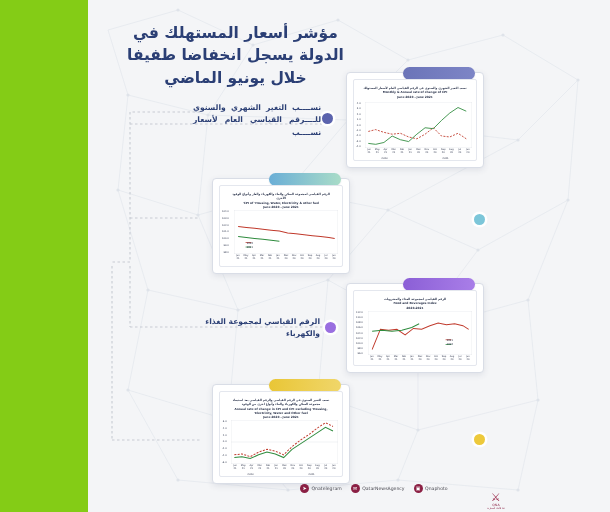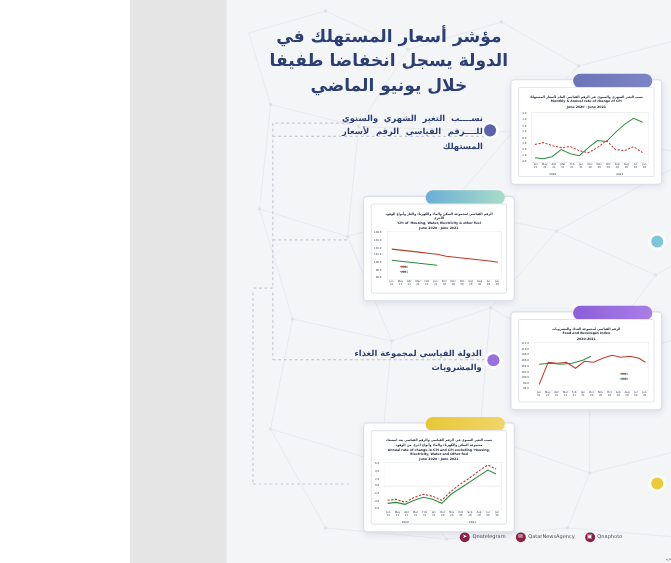--- a/index.html
+++ b/index.html
@@ -2,22 +2,22 @@
 <html lang="ar" dir="rtl"><head>
 <meta charset="utf-8">
 <style>
   * { box-sizing: border-box; margin: 0; padding: 0; }
   html, body {
     width: 610px; height: 512px; overflow: hidden;
     font-family: "DejaVu Sans", sans-serif;
     background: #ffffff;
   }
   #page {
-    position: relative; width: 492px; height: 512px;
-    background: #e5e5e5; overflow: hidden;
+    position: relative; width: 610px; height: 512px;
+    background: #84cc16; overflow: hidden;
   }
   
   .canvas {
     position: absolute; left: 88px; top: 0; width: 522px; height: 512px;
     background: #f4f5f7;
   }
   .net-svg { position: absolute; inset: 0; width: 100%; height: 100%; }
 
   
   .title {
@@ -242,21 +242,21 @@
 21</span>
       </div>
       <div class="yearband" style="left:0; top:77px;">
         <span>2020</span>
           <span>2021</span>
       </div>
 
     </div>
   </div>
   <div class="dot" style="left:322px; top:113px; background:#5b63ad;"></div>
-  <div class="side-label" style="left:193px; top:102px; width:128px;">نســــب التغير الشهري والسنوي للــــرقم القياسي الرقم لأسعار المستهلك</div>
+  <div class="side-label" style="left:193px; top:102px; width:128px;">نســــب التغير الشهري والسنوي للــــرقم القياسي العام لأسعار نســــب</div>
 
   <div class="card" style="left:212px; top:178px; width:138px; height:96px;">
     <div class="pill" style="left:56px; width:72px; background:linear-gradient(90deg,#6aaed6,#a9dcc8);"></div>
     <div class="card-inner">
       <div class="chart-title">الرقم القياسي لمجموعة السكن والماء والكهرباء والغاز وأنواع الوقود الأخرى
 CPI of 'Housing, Water, Electricity &amp; other fuel'
 June 2020 - June 2021</div>
       <div class="ylab" style="left:2px; top:24px; height:44px;">
         <span>104.0</span>
           <span>103.0</span>
@@ -365,21 +365,21 @@
           <span>Apr
 21</span>
           <span>May
 21</span>
           <span>Jun
 21</span>
       </div>
     </div>
   </div>
   <div class="dot" style="left:325px; top:322px; background:#9a6fe0;"></div>
-  <div class="side-label ta-r" style="left:196px; top:316px; width:124px;">الدولة القياسي لمجموعة الغذاء والمشروبات</div>
+  <div class="side-label ta-r" style="left:196px; top:316px; width:124px;">الرقم القياسي لمجموعة الغذاء والكهرباء</div>
 
   <div class="card" style="left:212px; top:384px; width:138px; height:100px;">
     <div class="pill" style="left:56px; width:72px; background:linear-gradient(90deg,#e9c636,#f0d66a);"></div>
     <div class="card-inner">
       <div class="chart-title">نسب التغير السنوي في الرقم القياسي والرقم القياسي بعد استبعاد مجموعة السكن والكهرباء والماء وأنواع اخرى من الوقود
 Annual rate of change in CPI and CPI excluding 'Housing, Electricity, Water and Other fuel'
 June 2020 - June 2021</div>
       <div class="ylab" style="left:2px; top:28px; height:44px;">
         <span>6.0</span>
           <span>4.0</span>

